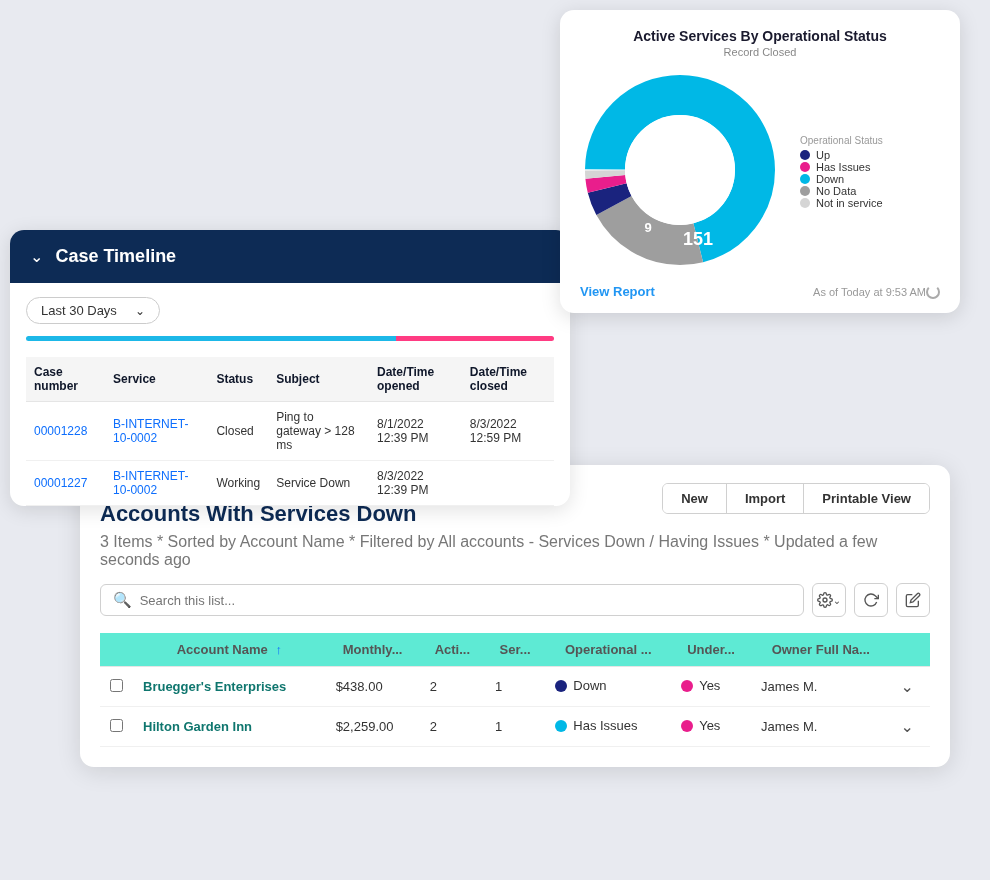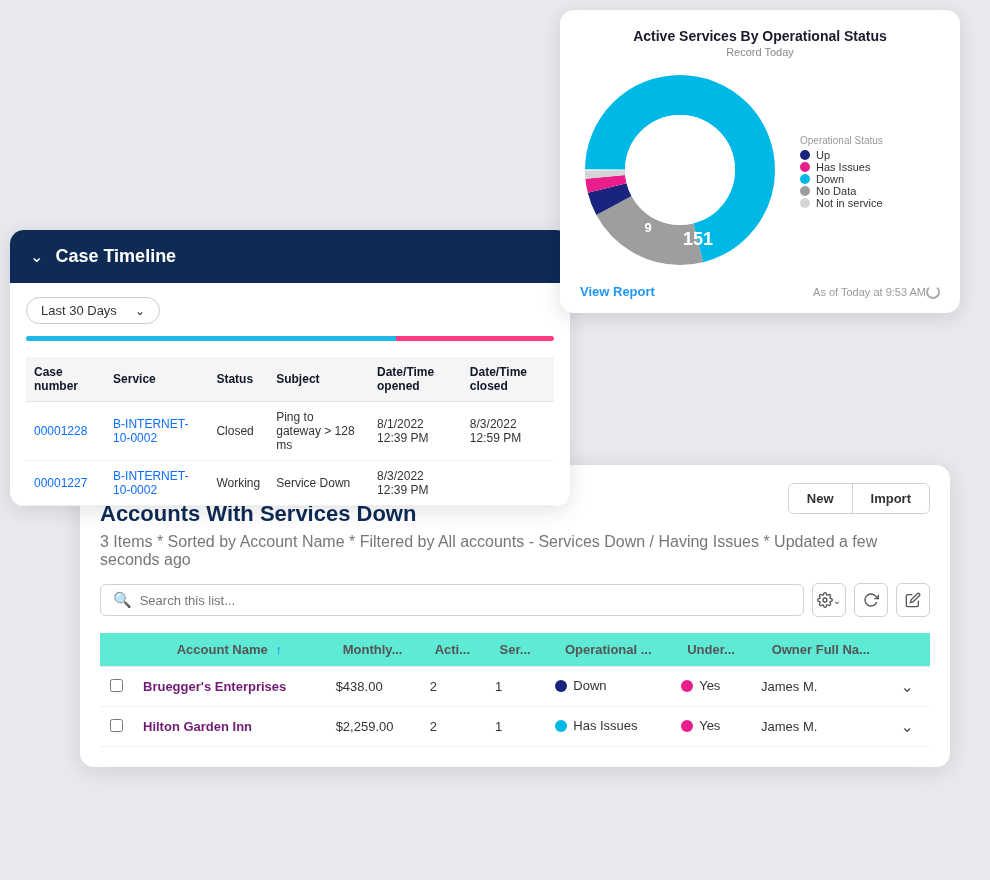--- a/index.html
+++ b/index.html
@@ -273,21 +273,21 @@
     .accounts-table th .sort-arrow {
       margin-left: 4px;
       color: #0d6efd;
     }
     .accounts-table td {
       padding: 10px 10px;
       border-bottom: 1px solid #f0f0f0;
       color: #333;
     }
     .accounts-table td.link-cell {
-      color: #701a75;
+      color: #0f766e;
       font-weight: 600;
       cursor: pointer;
     }
     .checkbox-cell {
       width: 32px;
     }
     .status-badge {
       display: inline-flex;
       align-items: center;
       gap: 6px;
@@ -307,21 +307,21 @@
       color: #555;
       font-size: 16px;
       cursor: pointer;
     }
   </style>
 </head>
 <body>
 
 <div class="donut-card">
   <div class="donut-card-title">Active Services By Operational Status</div>
-  <div class="donut-card-subtitle">Record Today</div>
+  <div class="donut-card-subtitle">Record Closed</div>
   <div class="donut-content">
     <div class="donut-svg-wrap">
       <svg width="200" height="200" viewBox="0 0 200 200">
 
         <circle cx="100" cy="100" r="75" fill="none" stroke="#00b8e6" stroke-width="40" stroke-dasharray="334.6 136.64" stroke-dashoffset="117.8" transform="rotate(-90 100 100)"></circle>
 
         <circle cx="100" cy="100" r="75" fill="none" stroke="#9e9e9e" stroke-width="40" stroke-dasharray="99.0 372.24" stroke-dashoffset="-216.8" transform="rotate(-90 100 100)"></circle>
 
         <circle cx="100" cy="100" r="75" fill="none" stroke="#1a237e" stroke-width="40" stroke-dasharray="18.85 452.39" stroke-dashoffset="-315.8" transform="rotate(-90 100 100)"></circle>
 
@@ -415,20 +415,21 @@
 
 <div class="accounts-card">
   <div class="accounts-header-row">
     <div>
       <div class="accounts-breadcrumb">Accounts</div>
       <div class="accounts-title">Accounts With Services Down</div>
     </div>
     <div class="accounts-action-btns">
       <button class="action-btn">New</button>
       <button class="action-btn">Import</button>
+      <button class="action-btn">Printable View</button>
     </div>
   </div>
   <div class="accounts-meta">3 Items * Sorted by Account Name * Filtered by All accounts - Services Down / Having Issues * Updated a few seconds ago</div>
   <div class="search-toolbar">
     <div class="search-box">
       <span style="color:#aaa;font-size:15px;">🔍</span>
       <input type="text" placeholder="Search this list..." style="">
     </div>
     <button class="toolbar-icon-btn">
       <svg width="16" height="16" viewBox="0 0 24 24" fill="none" stroke="#555" stroke-width="2">

